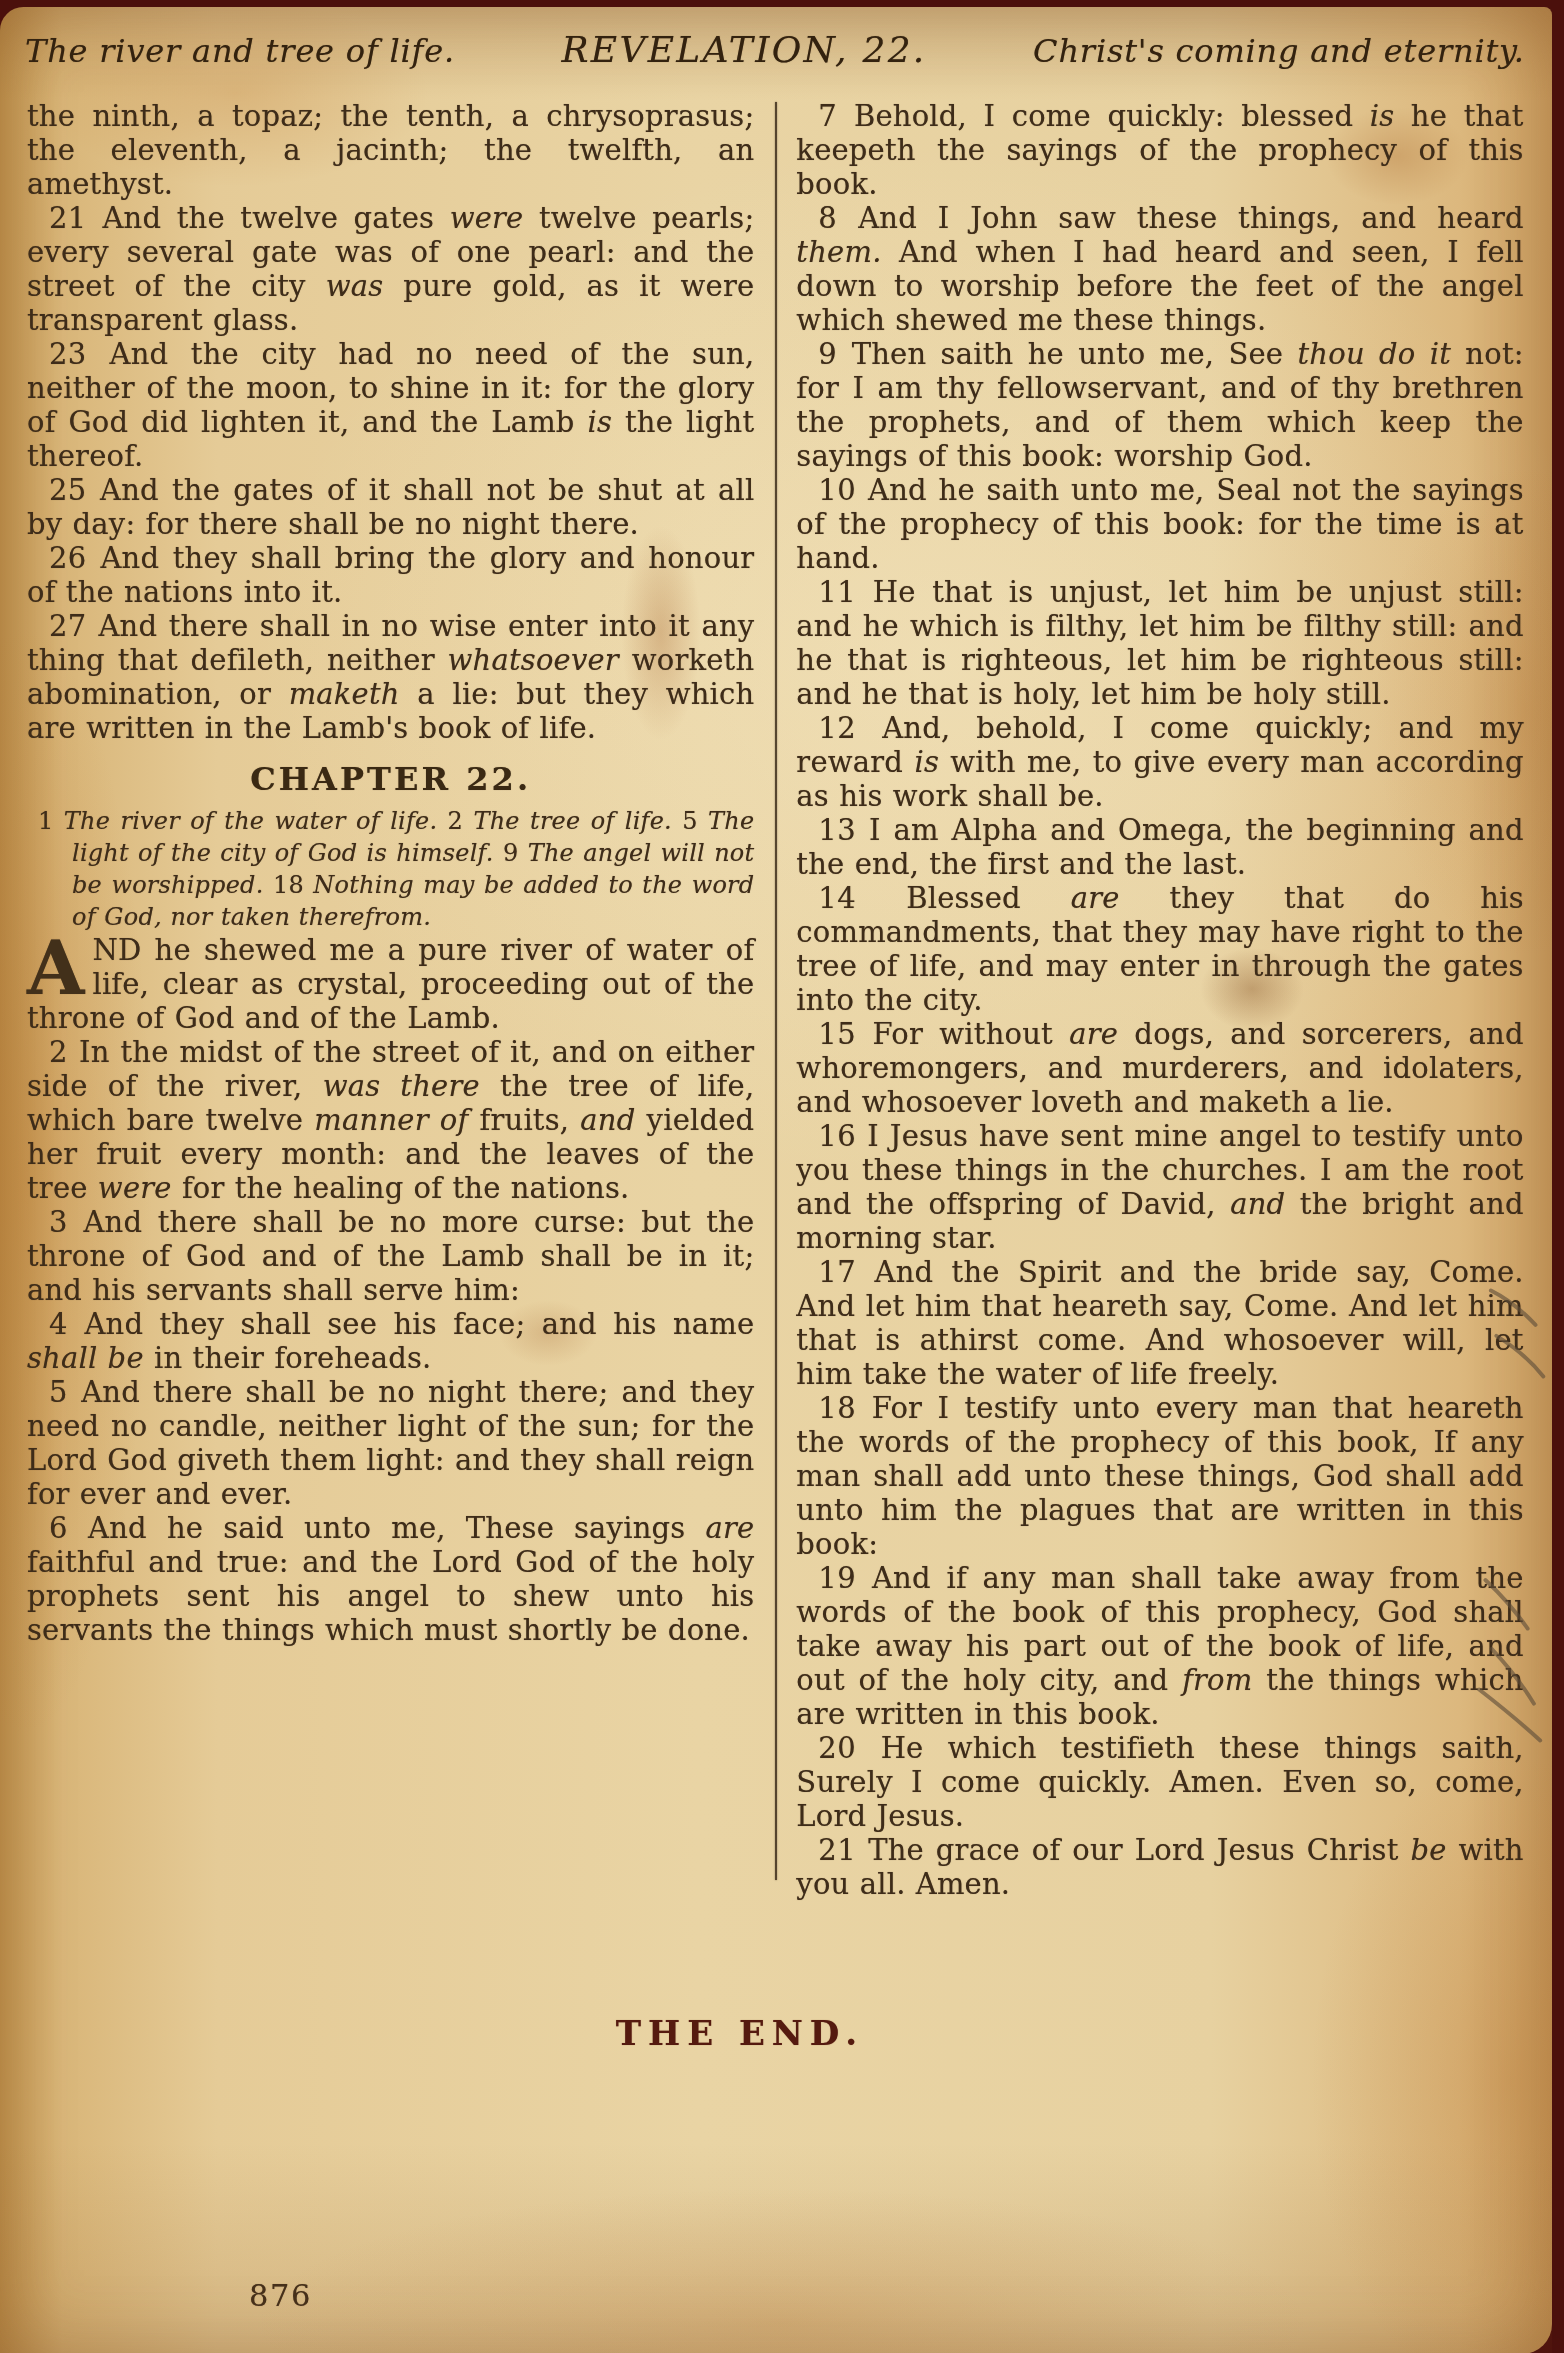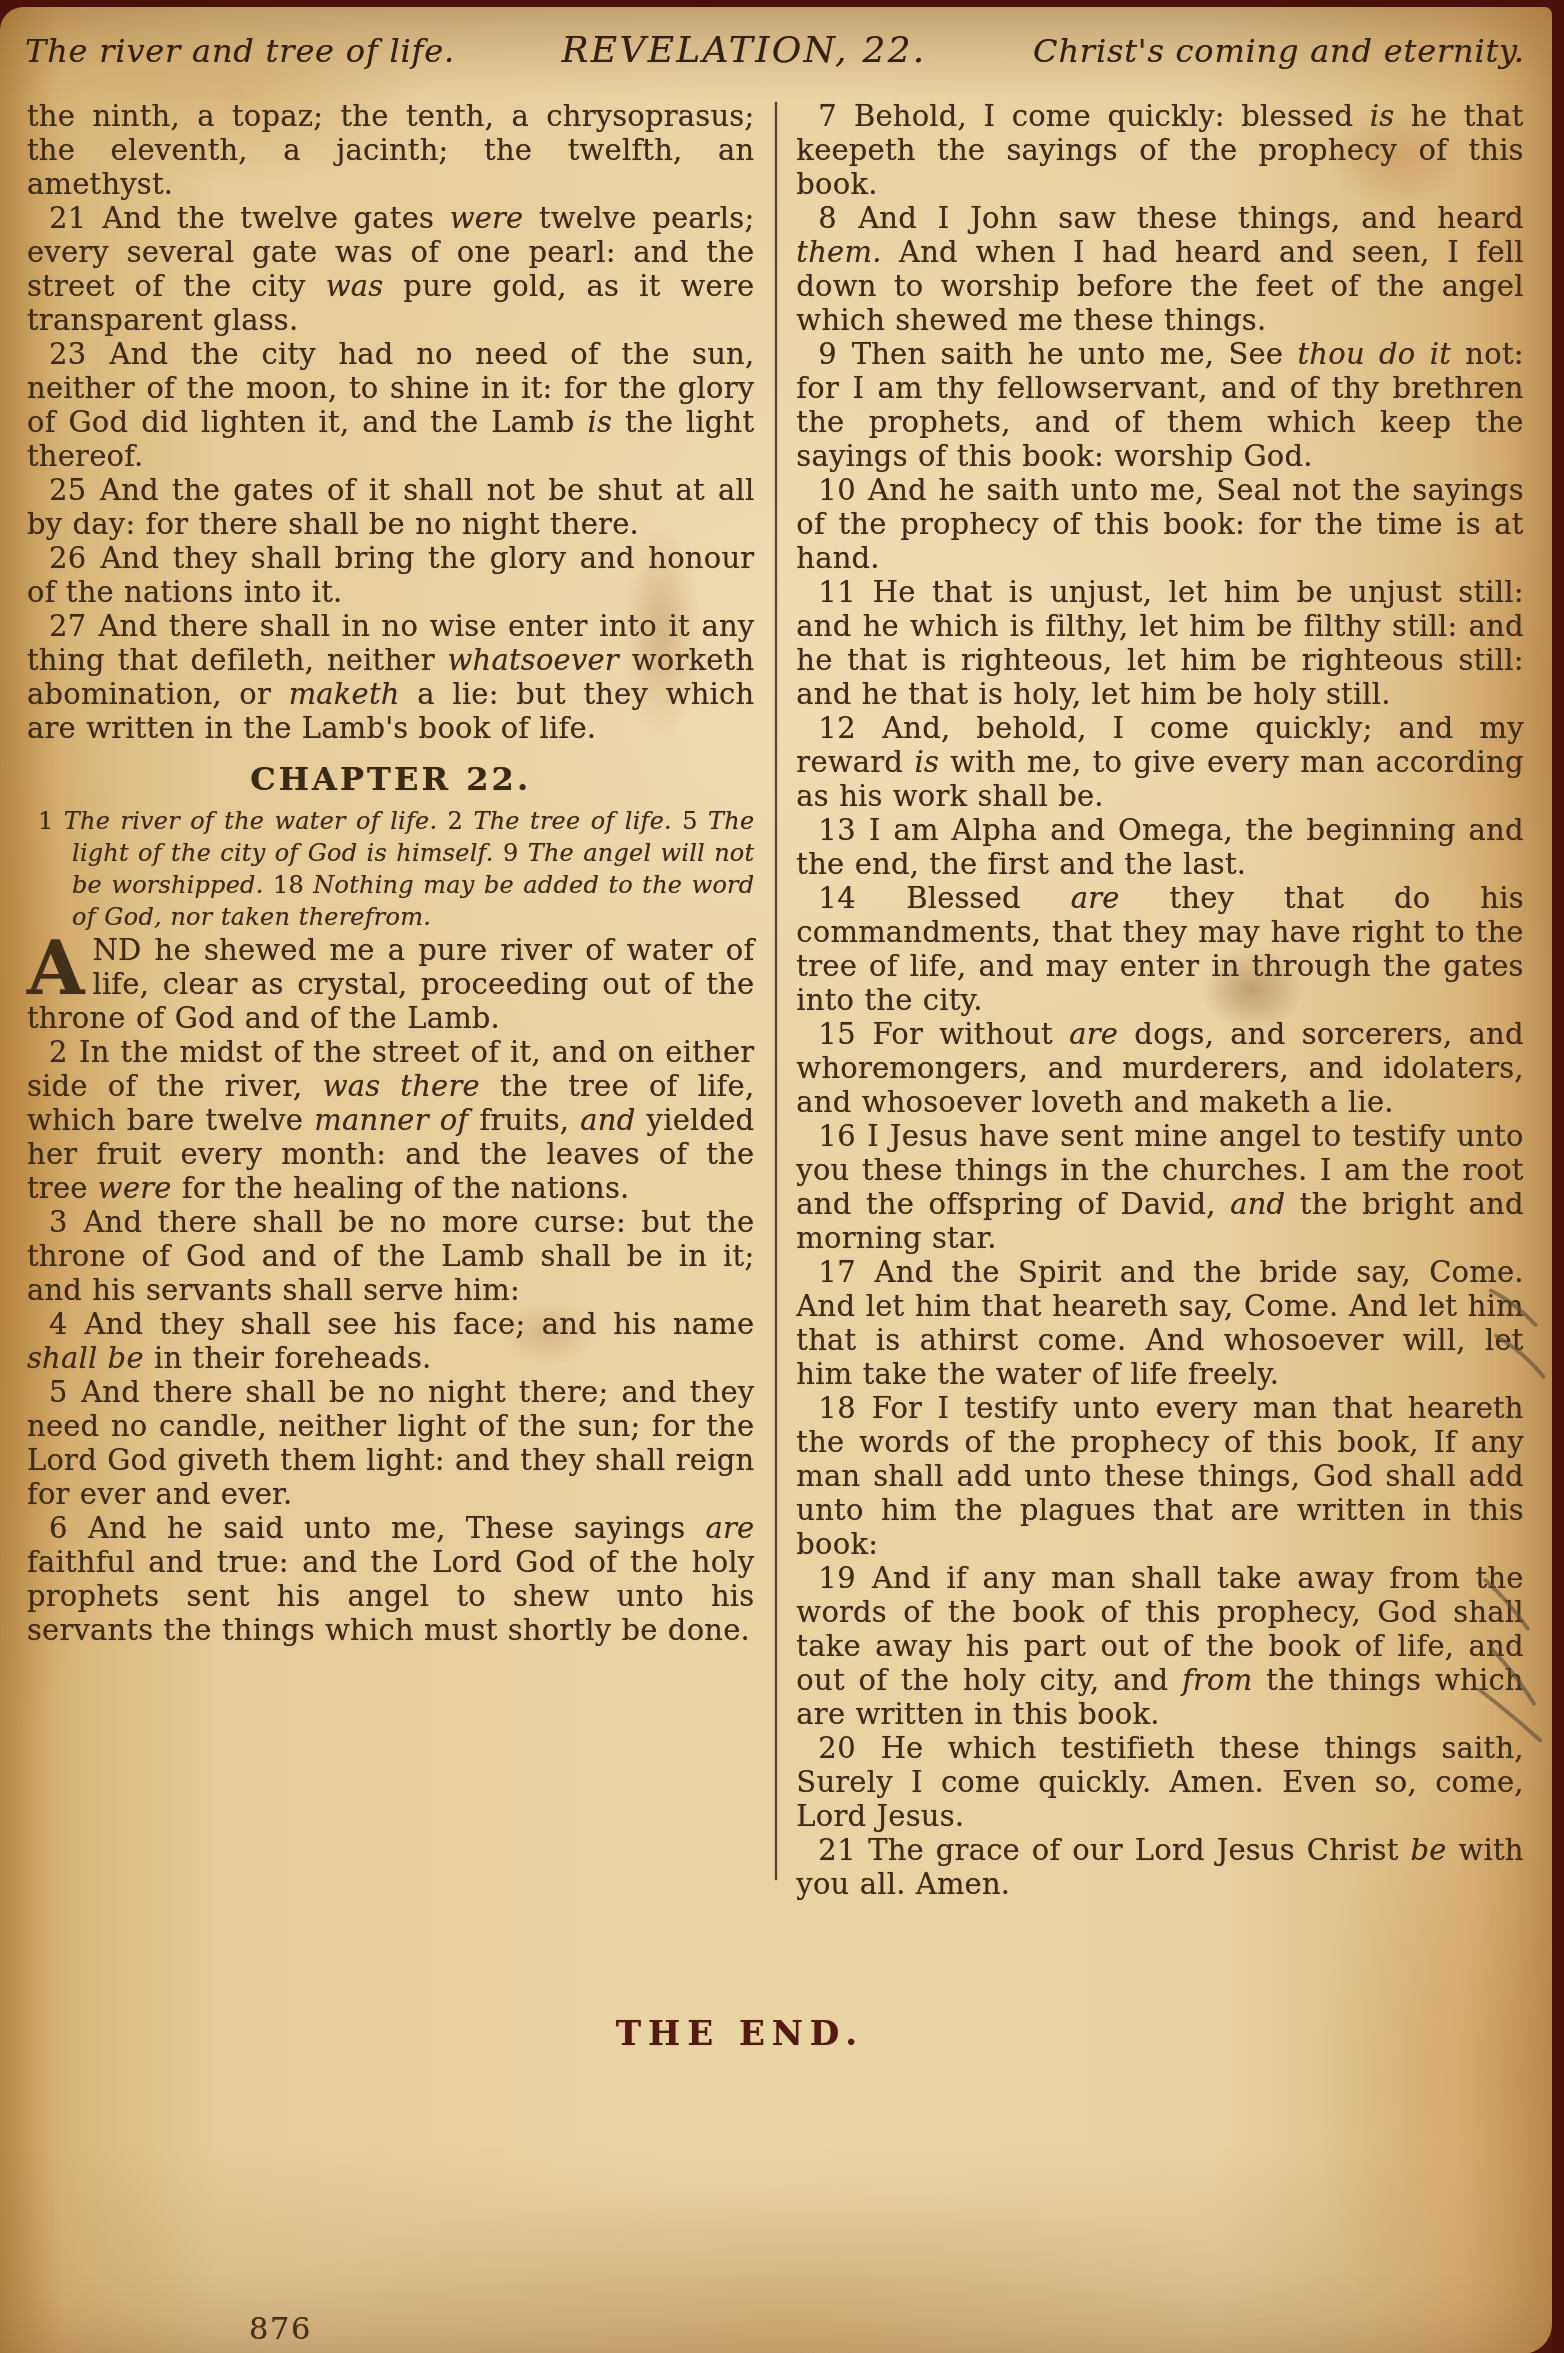--- a/index.html
+++ b/index.html
@@ -73,21 +73,20 @@
   }
   .the-end{
     position:absolute;top:1972px;left:0;right:86px;
     text-align:center;font-size:34px;font-weight:700;letter-spacing:7px;
     color:#551a0f;text-shadow:0 0 0.8px rgba(85,26,15,.6);margin-left:14px;
   }
   .page-number{
     position:absolute;left:249px;top:2271px;
     font-size:30.5px;letter-spacing:1.6px;color:#46301a;
     text-shadow:0 0 0.8px rgba(70,48,26,.5);
-    margin-top:33px;
   }
   .pencil{position:absolute;inset:0;pointer-events:none;}
   i{font-style:italic;}
 </style>
 </head>
 <body>
 
 <div class="page">
   <div class="stains"></div>
 

